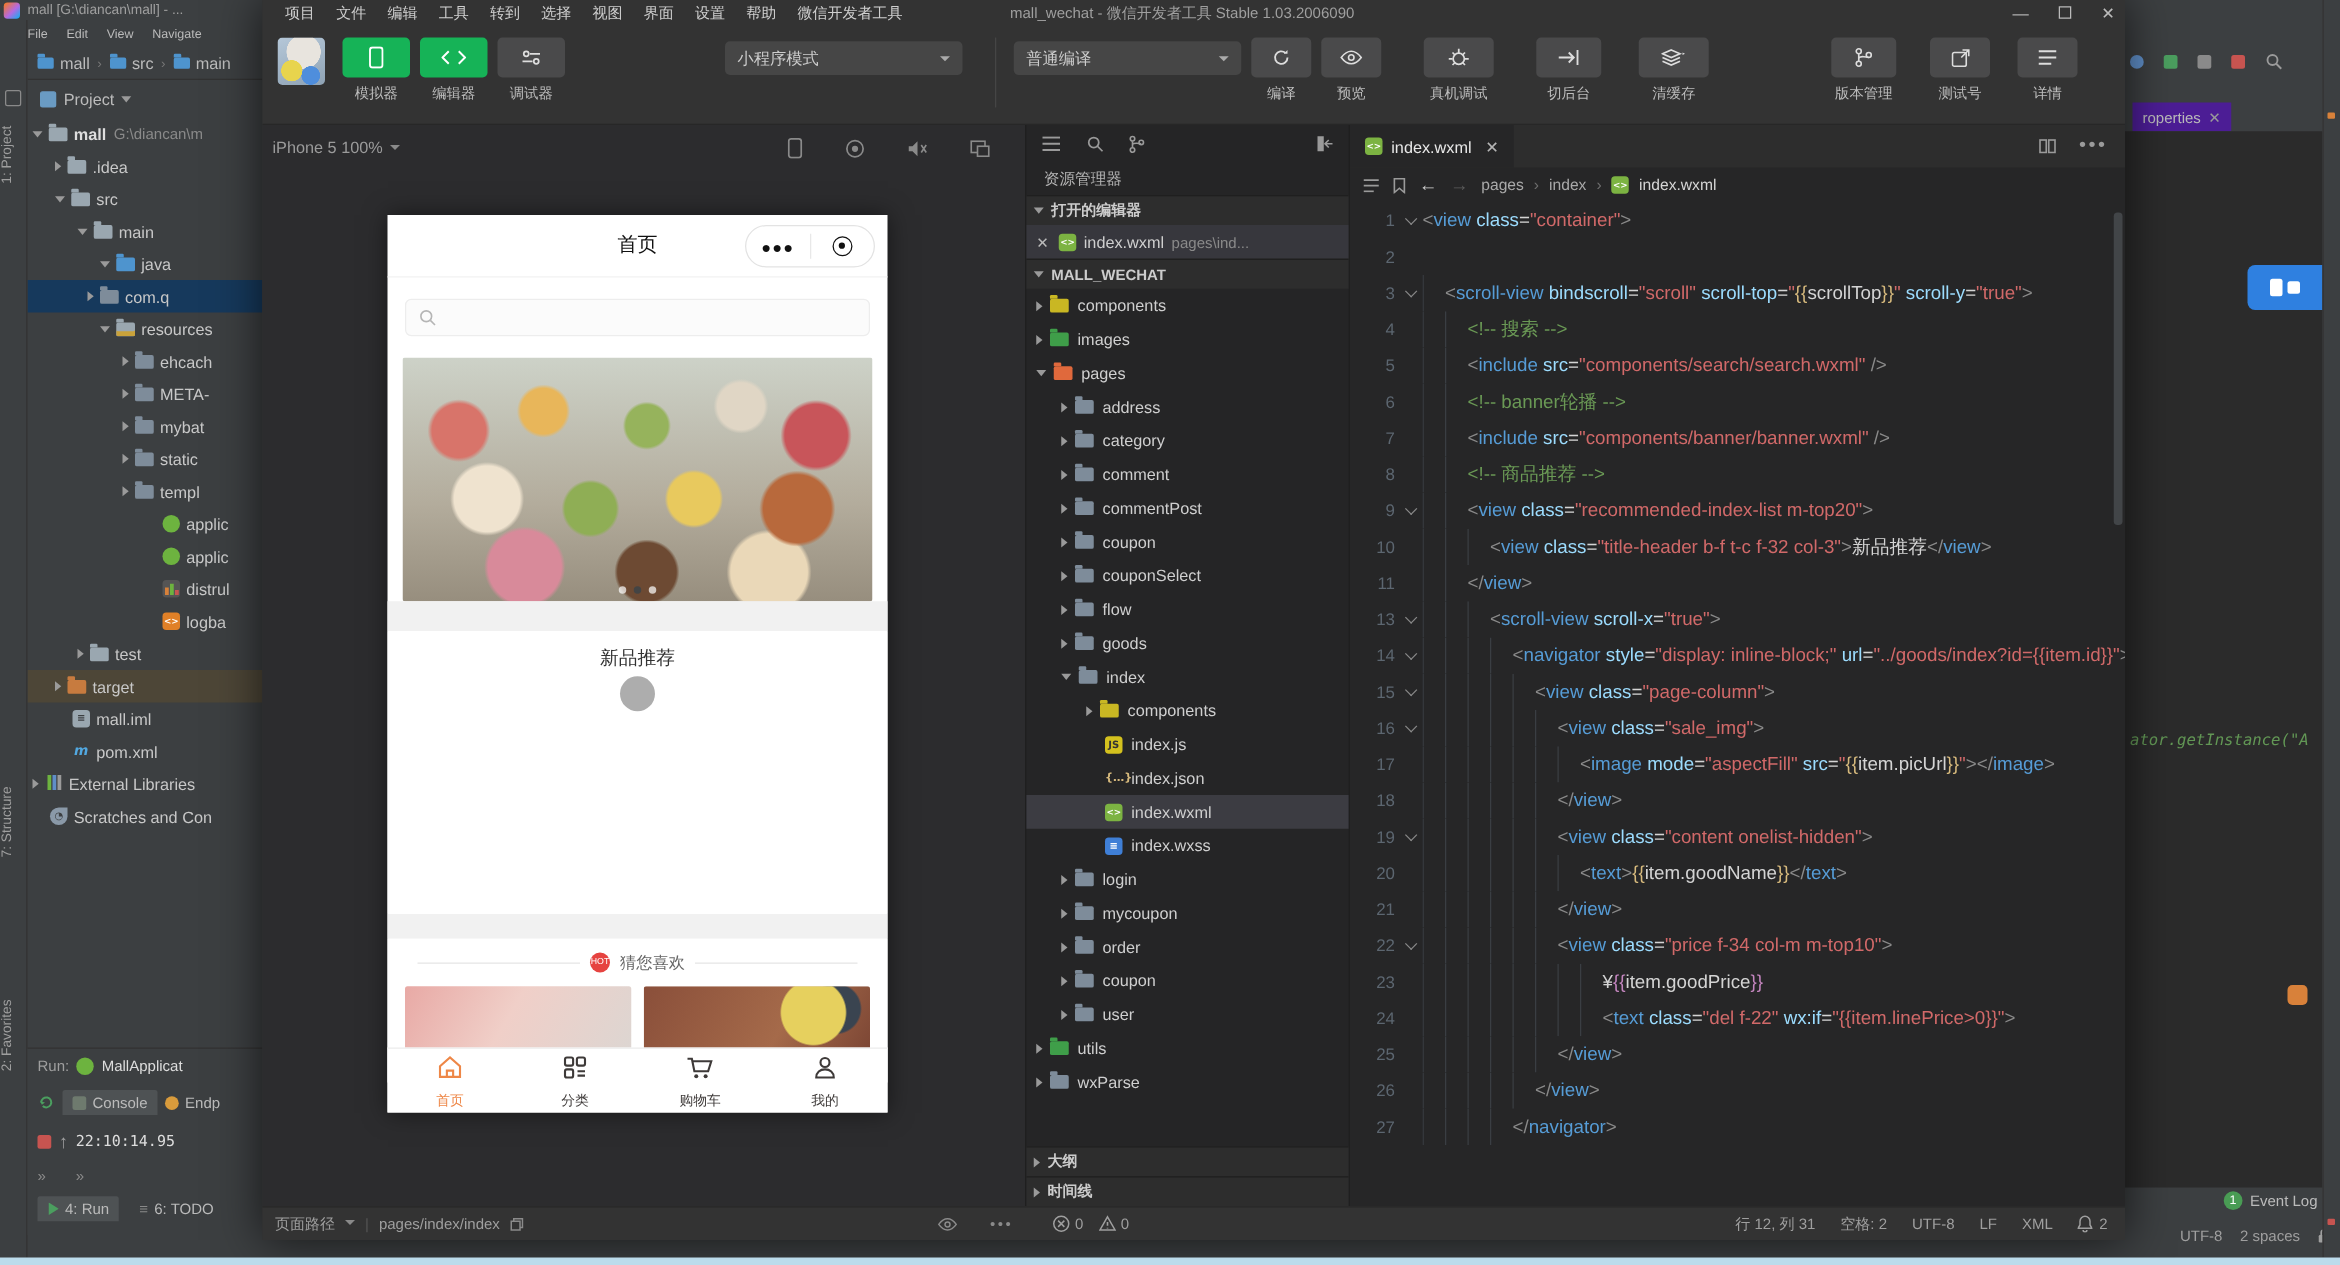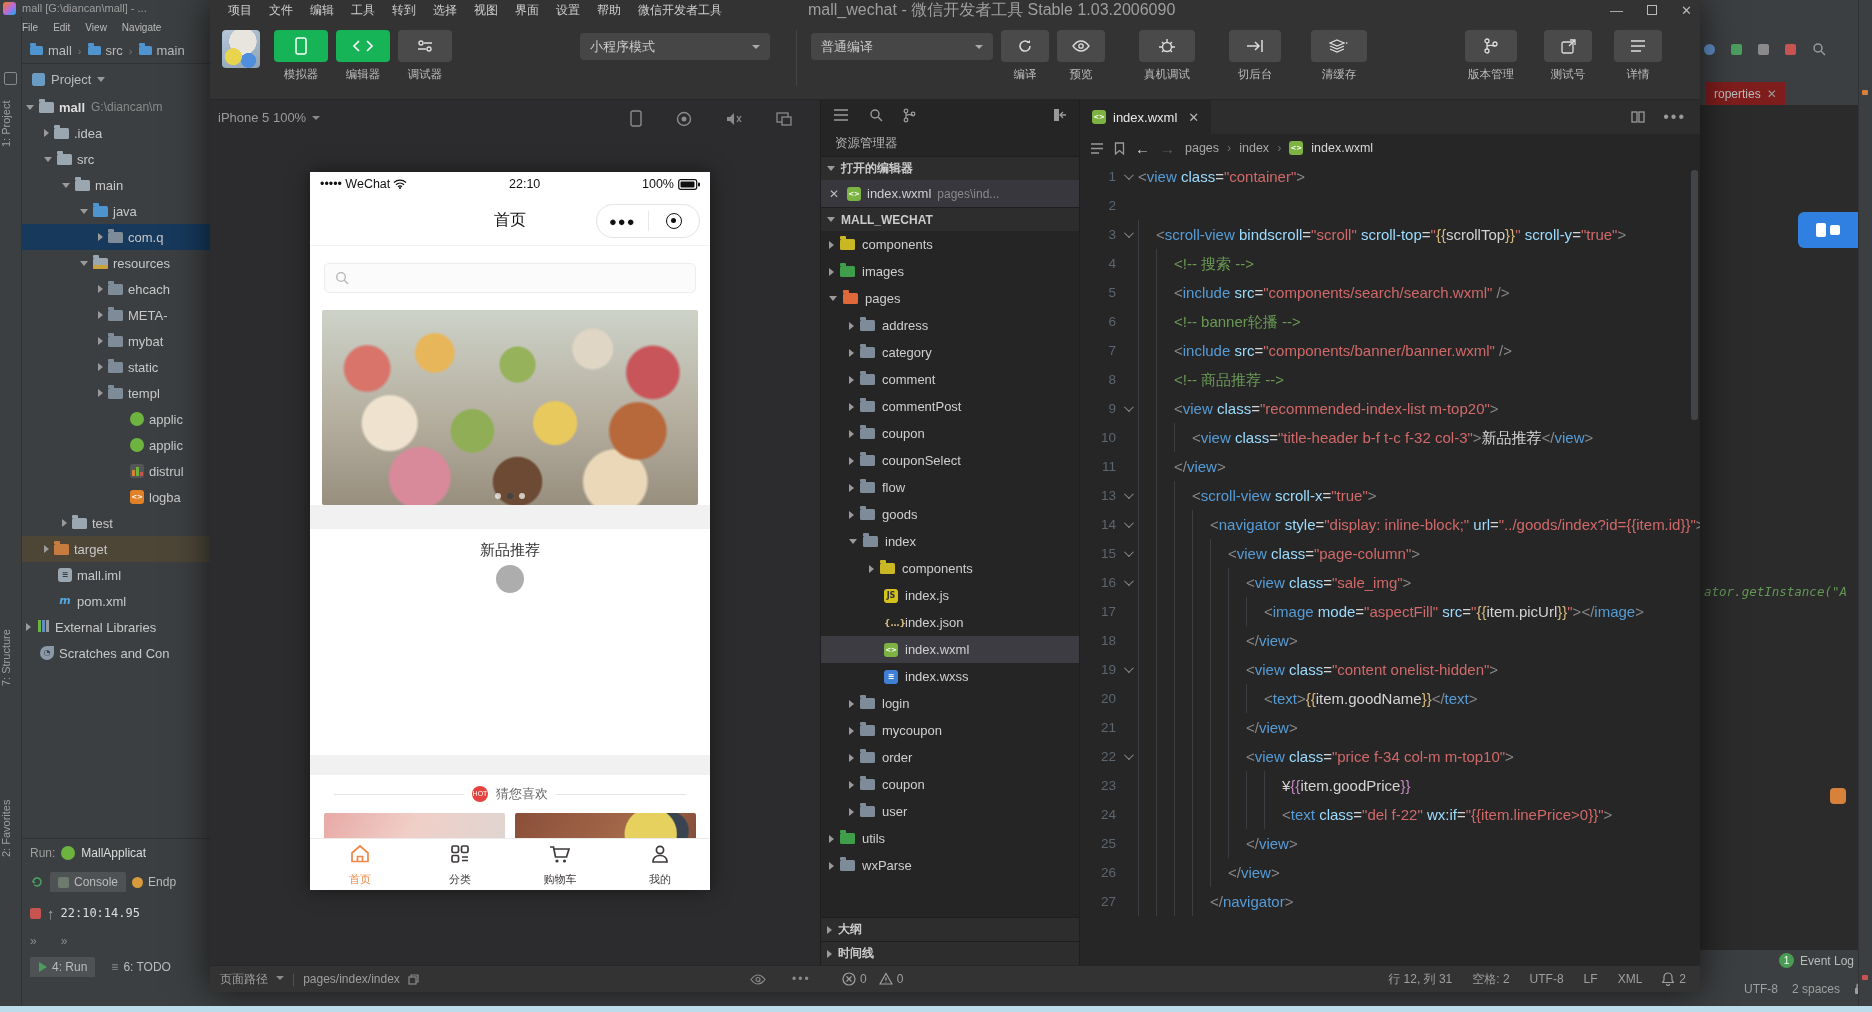--- a/index.html
+++ b/index.html
@@ -29,21 +29,21 @@
   .runrow{display:flex;align-items:center;gap:6px;height:30px;padding-left:8px;white-space:nowrap}
   .runtab{display:flex;align-items:center;gap:5px;background:#4e5254;padding:3px 8px;border-radius:2px 2px 0 0}
   .console-txt{font-family:"DejaVu Sans Mono",monospace;font-size:12px;color:#ddd}
   .sq{display:inline-block;width:11px;height:11px}
   #idea-status{position:absolute;left:0;bottom:6px;width:100%;height:18px;background:#3c3f41;border-top:1px solid #323232;font-size:12px;color:#9f9f9f;display:flex;align-items:center}
   #bottom-cyan{position:absolute;left:0;bottom:0;width:100%;height:6px;background:#bcdcec;z-index:60}
   
   #idea-right{position:absolute;left:1700px;top:0;width:172px;height:1006px;background:#3c3f41;overflow:hidden}
   #ir-editor{position:absolute;left:0;top:105px;width:158px;height:845px;background:#2b2b2b}
   #ir-scroll{position:absolute;right:0;top:0;width:14px;height:100%;background:#3c3f41;border-left:1px solid #333}
-  #ir-tab{position:absolute;left:6px;top:82px;height:23px;background:#7f1d1d;color:#bbb;font-size:12px;display:flex;align-items:center;gap:6px;padding:0 8px}
+  #ir-tab{position:absolute;left:6px;top:82px;height:23px;background:#4c1d95;color:#bbb;font-size:12px;display:flex;align-items:center;gap:6px;padding:0 8px}
   #ir-toolbar{position:absolute;left:4px;top:42px;display:flex;gap:16px;align-items:center}
   #ir-code{position:absolute;left:4px;top:584px;font:italic 12.5px "DejaVu Sans Mono",monospace;color:#629755;white-space:nowrap}
   #ir-blue{position:absolute;left:98px;top:212px;width:60px;height:36px;background:#2f80e0;border-radius:6px 0 0 6px;display:flex;align-items:center;justify-content:center;gap:4px}
   #ir-blue i{display:block;width:10px;height:14px;background:#fff;border-radius:2px}
   #ir-orange{position:absolute;left:130px;top:788px;width:16px;height:16px;border-radius:4px;background:#d8813a}
   #ir-event{position:absolute;right:18px;top:953px;display:flex;align-items:center;gap:6px;font-size:12px;color:#bbb}
   .badge1{display:inline-flex;width:15px;height:15px;border-radius:50%;background:#499c54;color:#fff;font-size:10px;align-items:center;justify-content:center}
   #ir-status{position:absolute;right:8px;top:982px;display:flex;align-items:center;gap:14px;font-size:12px;color:#9f9f9f}
   .mark{position:absolute;width:6px;height:5px;border-radius:1px}
   
@@ -63,21 +63,21 @@
   .fi.spring{background:#6db33f;border-radius:50%}
   .fi.maven{background:none;color:#52a8e0;font-style:italic;font-size:11px;font-weight:bold}
   .fi.doc{background:#9aa7b0;color:#3c3f41}
   .fi.xmlf{background:#e08027;font-size:7px}
   .fi.chart{background:#555;position:relative}
   .fi.libs{background:none}
   
   #wx{position:absolute;left:210px;top:0;width:1490px;height:992px;background:#333;box-shadow:0 0 35px rgba(0,0,0,.65);color:#c5c5c5}
   #wx-titlebar{position:absolute;left:0;top:0;width:100%;height:20px;background:#333;display:flex;align-items:center;font-size:12px}
   #wx-menu{display:flex;gap:17px;padding-left:18px;color:#cfcfcf}
-  #wx-title{position:absolute;left:598px;top:0;height:20px;line-height:20px;color:#9f9f9f;font-size:16px;white-space:nowrap}
+  #wx-title{position:absolute;left:598px;top:0;height:20px;line-height:20px;color:#9f9f9f;font-size:12px;white-space:nowrap}
   #wx-controls{position:absolute;right:8px;top:0;display:flex;gap:24px;color:#bbb;font-size:13px;align-items:center;height:20px}
   #wx-toolbar{position:absolute;left:0;top:20px;width:100%;height:80px;background:#333;border-bottom:1px solid #272727;display:flex;align-items:flex-start;padding:10px 12px 0 8px}
   .tbtn{width:54px;display:flex;flex-direction:column;align-items:center;margin-right:8px}
   .tbtn .ic{width:54px;height:32px;border-radius:4px;background:#4a4a4b;display:flex;align-items:center;justify-content:center}
   .tbtn.green .ic{background:#16b357}
   .tbtn .tl{font-size:11.5px;color:#bdbdbd;margin-top:5px;white-space:nowrap}
   .dd{height:27px;background:#464646;border-radius:4px;color:#ccc;font-size:13px;display:flex;align-items:center;padding:0 10px;justify-content:space-between;margin-top:3px}
   .caret{width:0;height:0;border:4px solid transparent;border-top-color:#aaa;margin-top:4px}
   .vsep{width:1px;height:56px;background:#454545;margin:0 14px}
   #avatar{width:38px;height:38px;border-radius:4px;margin:0 14px 0 4px;background:
@@ -243,21 +243,21 @@
         <span style="width:5px;flex:none"></span>
         <span class="fo c-idea"></span>
     <span class="lbl ">main</span>
       </div>
       <div class="irow " style="padding-left:58px">
     <span class="tr d"></span>
         <span style="width:5px;flex:none"></span>
         <span class="fo c-blue"></span>
     <span class="lbl ">java</span>
       </div>
-      <div class="irow selected" style="padding-left:76px">
+      <div class="irow selected" style="padding-left:48px">
     <span class="tr r"></span>
         <span style="width:5px;flex:none"></span>
         <span class="fo c-gray"></span>
     <span class="lbl ">com.q</span>
       </div>
       <div class="irow " style="padding-left:58px">
     <span class="tr d"></span>
         <span style="width:5px;flex:none"></span>
         <span class="fo c-idea" style="box-shadow:inset 0 -4px 0 #c9a23a"></span>
     <span class="lbl ">resources</span>
@@ -596,38 +596,20 @@
           <path d="M1 5h3l4-4v12L4 9H1z" fill="#8a8a8a"></path>
           <path d="M11 4l4 6M15 4l-4 6" stroke="#8a8a8a" stroke-width="1.3"></path>
         </svg>
       <svg class="gl" width="16" height="14" viewBox="0 0 16 14">
           <rect x="1" y="1" width="11" height="9" fill="none" stroke="#8a8a8a" stroke-width="1.3"></rect>
           <rect x="6" y="5" width="9" height="8" fill="#2c2c2e" stroke="#8a8a8a" stroke-width="1.3"></rect>
         </svg>
     </div>
 
     <div id="phone">
-      <div id="p-status">
-        <span style="display:flex;align-items:center;gap:3px">
-          <span>••••• WeChat</span>
-          <svg class="gl" width="14" height="10" viewBox="0 0 14 10">
-              <path d="M1 3.5a9 9 0 0 1 12 0M3 5.7a6 6 0 0 1 8 0M5 7.8a3 3 0 0 1 4 0" fill="none" stroke="#111" stroke-width="1.3"></path>
-              <circle cx="7" cy="9" r="1" fill="#111"></circle>
-            </svg>
-        </span>
-        <span>22:10</span>
-        <span style="display:flex;align-items:center;gap:4px">
-          <span>100%</span>
-          <svg class="gl" width="22" height="11" viewBox="0 0 22 11">
-              <rect x="0.7" y="0.7" width="18" height="9.6" rx="2" fill="none" stroke="#111" stroke-width="1.2"></rect>
-              <rect x="2.5" y="2.5" width="14" height="6" rx="1" fill="#111"></rect>
-              <rect x="20" y="3.5" width="2" height="4" rx="1" fill="#111"></rect>
-            </svg>
-        </span>
-      </div>
       <div id="p-nav">
         <div class="t">首页</div>
         <div id="capsule">
           <span class="dots">●●●</span>
           <span class="div"></span>
           <span class="rec">
               <i></i>
             </span>
         </div>
       </div>

